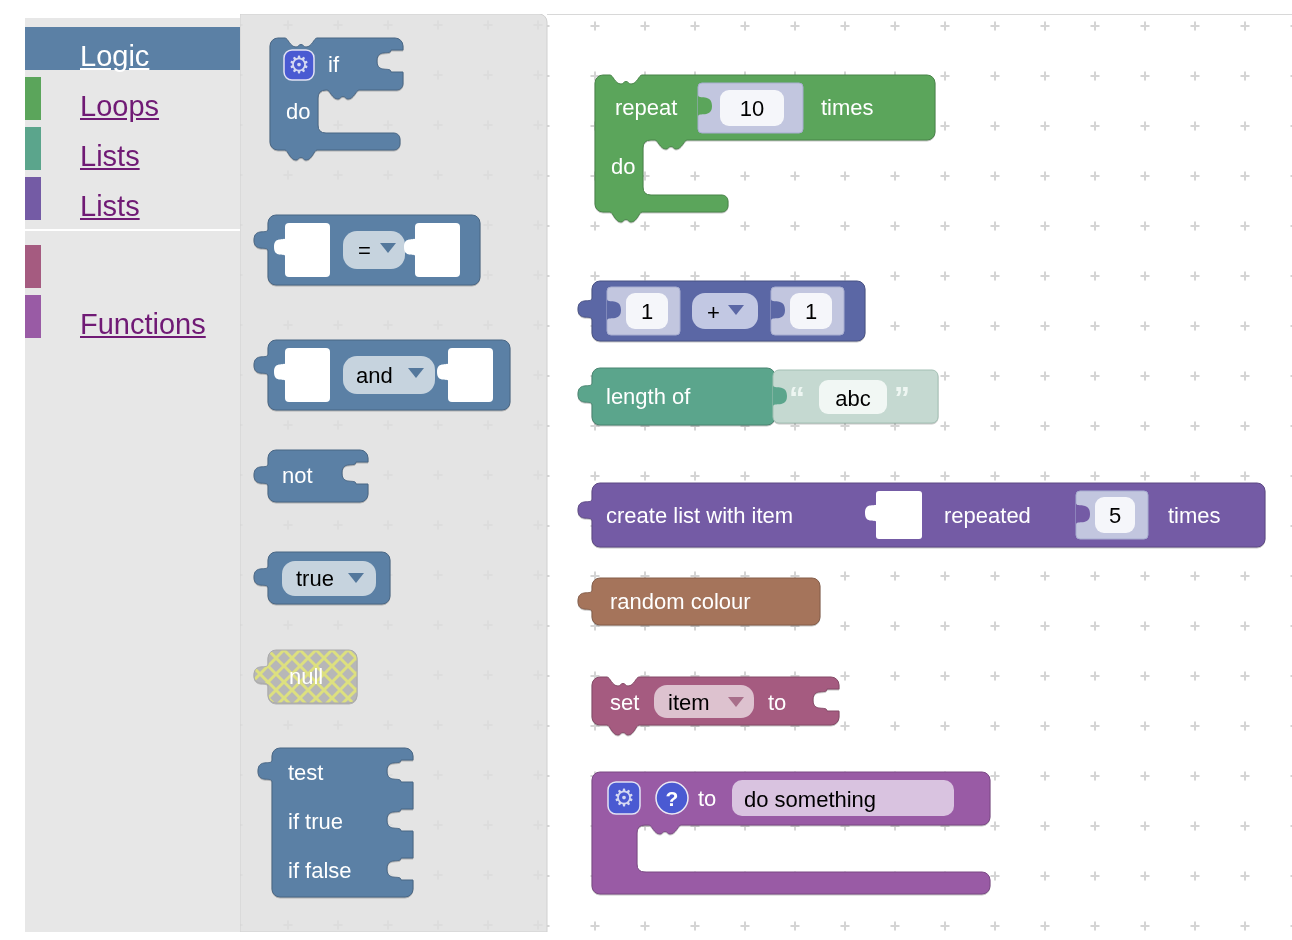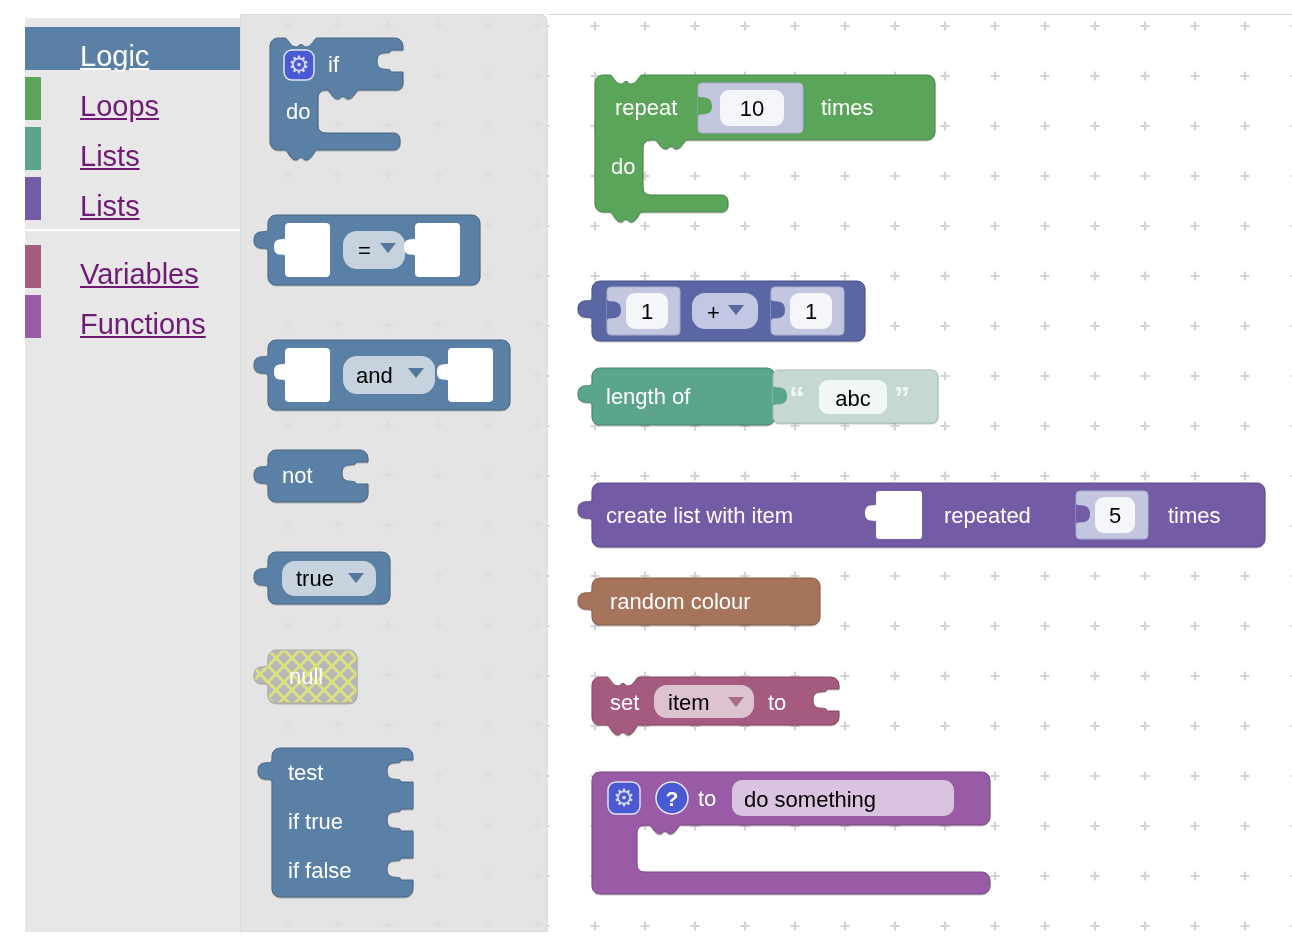--- a/index.html
+++ b/index.html
@@ -62,21 +62,20 @@
         <span class="chip" style="background:#5ba58c"></span>
         <span class="cat-label">Lists</span>
       </div>
       <div class="cat-row">
         <span class="chip" style="background:#745ba5"></span>
         <span class="cat-label">Lists</span>
       </div>
       <div class="sep"></div>
       <div class="cat-row">
         <span class="chip" style="background:#a55b80"></span>
-        <span class="cat-label">Variables</span>
       </div>
       <div class="cat-row">
         <span class="chip" style="background:#995ba5"></span>
         <span class="cat-label">Functions</span>
       </div>
     </div>
   </div>
 
   <svg class="blk" style="left:270px;top:38px" width="150" height="128">
     <path fill="#5b80a5" stroke="#496684" stroke-width="1" d="M 0 8 a 8 8 0 0 1 8 -8 h 7 c 3 0 5 9 11 9 c 2.5 0 2.5 -2.5 5 -2.5 c 2.5 0 2.5 2.5 5 2.5 c 6 0 8 -9 11 -9 h 78 a 8 8 0 0 1 8 8 v 4 h -12 c 0 6 -14 -2 -14 11 c 0 13 14 5 14 11 h 12 v 12 a 6 6 0 0 1 -6 6 h -38 c -3 0 -5 9 -11 9 c -2.5 0 -2.5 -2.5 -5 -2.5 c -2.5 0 -2.5 2.5 -5 2.5 c -6 0 -8 -9 -11 -9 h -1 q -8 0 -8 8 v 27 q 0 8 8 8 h 68 a 6 6 0 0 1 6 6 v 5 a 6 6 0 0 1 -6 6 h -77 c -3 0 -5 10 -11 10 c -2.5 0 -2.5 -2.5 -5 -2.5 c -2.5 0 -2.5 2.5 -5 2.5 c -6 0 -8 -10 -11 -10 h -7 a 8 8 0 0 1 -8 -8 v -96 z"></path>

